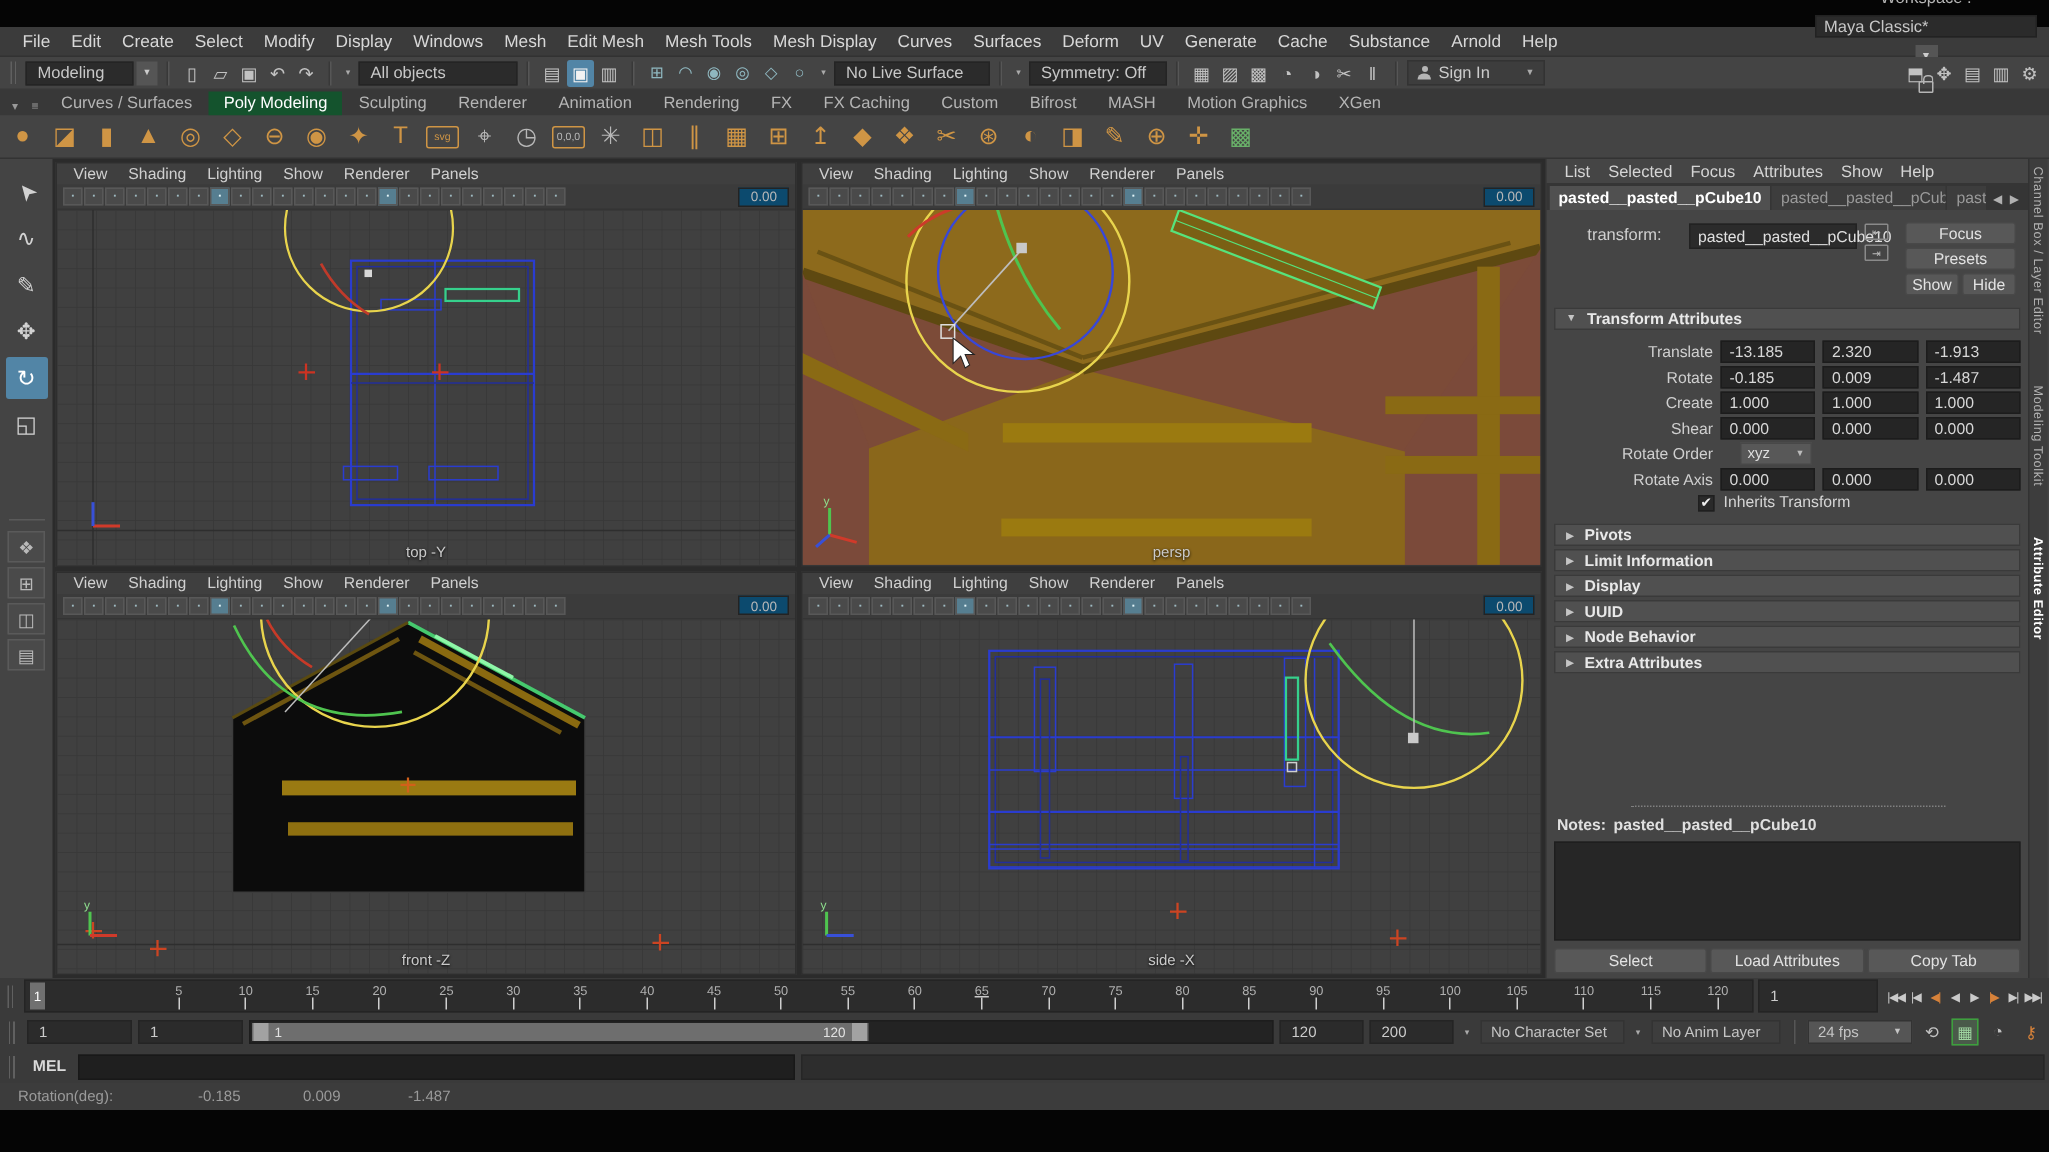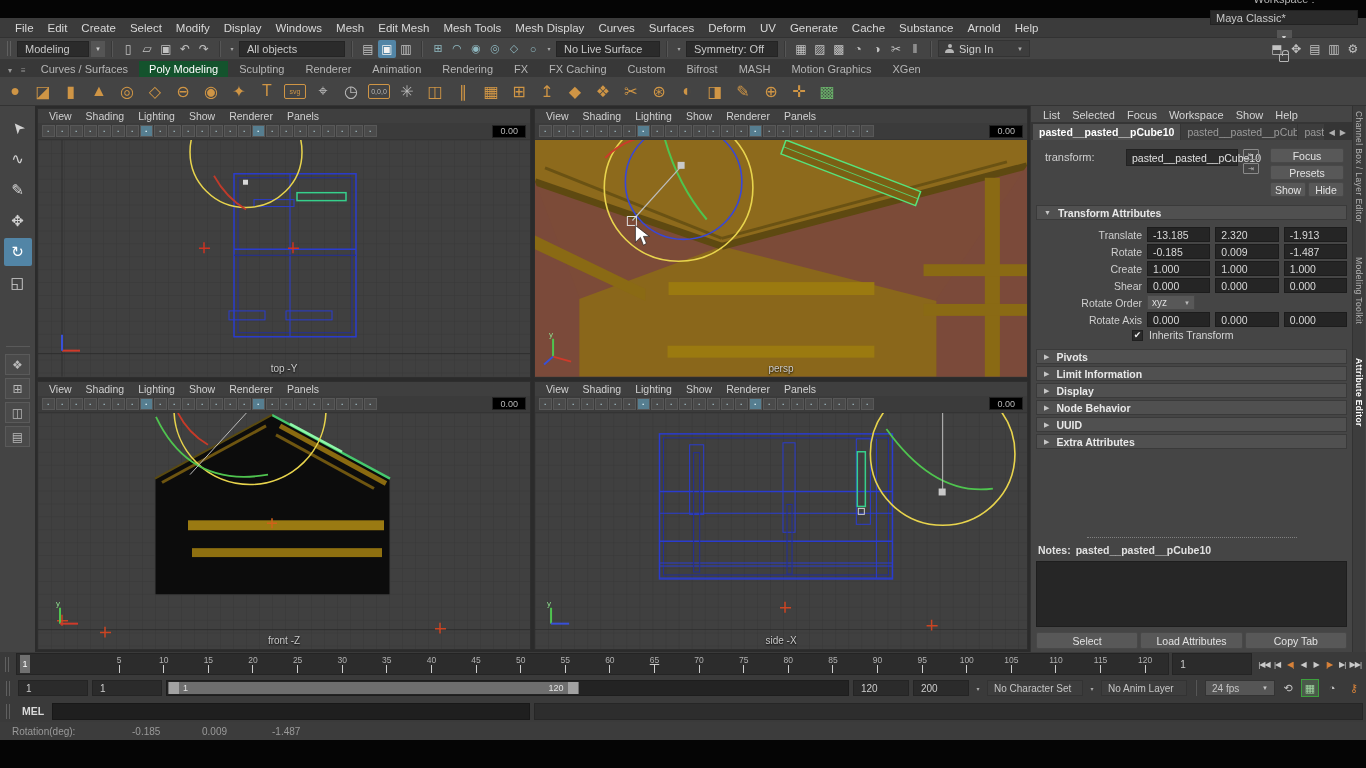--- a/index.html
+++ b/index.html
@@ -53,53 +53,53 @@
 .layout-btn{width:25px;height:21px;border:1px solid #5a5a5a;background:#4a4a4a;color:#b9b9b9;display:flex;align-items:center;justify-content:center;font-size:12px;}
 
 .viewports{width:995px;background:#2b2b2b;display:grid;grid-template-columns:1fr 1fr;grid-template-rows:1fr 1fr;gap:3px;padding:2px;flex:none;}
 .viewport{background:#3e3e3e;display:flex;flex-direction:column;border:1px solid #2e2e2e;overflow:hidden;}
 .vp-menu{height:14px;display:flex;align-items:center;padding:0 4px;background:#3f3f3f;flex:none;}
 .vp-menu-item{padding:0 7px;font-size:10.5px;color:#d0d0d0;}
 .vp-icons{height:17px;display:flex;align-items:center;gap:1px;padding:0 4px;background:#3b3b3b;border-bottom:1px solid #343434;flex:none;}
 .vp-iconstrip{display:flex;gap:1px;align-items:center;}
 .vp-ic{width:13px;height:12px;background:#4a4a4a;border:1px solid #585858;display:flex;align-items:center;justify-content:center;font-size:5px;color:#9fbac2;flex:none;}
 .vp-ic.on{background:#567e90;color:#e4f6fa;}
-.vp-hud{margin-left:auto;background:#000000;border:1px solid #232323;height:13px;padding:0 7px;font-size:9px;color:#b8b8b8;display:flex;align-items:center;}
+.vp-hud{margin-left:auto;background:#0c4a6e;border:1px solid #232323;height:13px;padding:0 7px;font-size:9px;color:#b8b8b8;display:flex;align-items:center;}
 .vp-canvas{position:relative;flex:1;}
 .vp-canvas svg{position:absolute;inset:0;width:100%;height:100%;}
 .vp-label{position:absolute;bottom:3px;left:50%;transform:translateX(-50%);font-size:10px;color:#cacaca;text-shadow:0 1px 2px #000;}
 
 
 .attr-editor{width:322px;background:#454545;display:flex;flex-direction:column;border-left:1px solid #333;flex:none;}
 .ae-menus{height:16px;display:flex;align-items:center;padding:2px 6px 0;}
 .ae-menu-item{padding:0 6px;font-size:11px;color:#d5d5d5;}
 .ae-tabs{height:18px;background:#353535;display:flex;align-items:flex-end;gap:1px;padding:3px 2px 0;}
 .ae-tab{padding:2px 6px;font-size:10.5px;color:#9a9a9a;background:#3d3d3d;white-space:nowrap;overflow:hidden;flex:none;}
 .ae-tab.active{background:#505050;color:#fff;font-weight:bold;max-width:150px;}
 .ae-tab:nth-child(2){max-width:116px;}
 .ae-tab:nth-child(3){max-width:50px;}
 .ae-nav{margin-left:auto;display:flex;gap:5px;color:#b0b0b0;font-size:8px;padding:0 4px 3px;}
 .ae-transform{display:flex;padding:8px 4px 4px 14px;gap:5px;align-items:flex-start;}
-.ae-transform .lbl{width:76px;text-align:left;color:#cfcfcf;margin-top:3px;}
+.ae-transform .lbl{width:76px;text-align:center;color:#cfcfcf;margin-top:3px;}
 .tr-field{width:112px;height:17px;background:#2b2b2b;border:1px solid #222;color:#e0e0e0;display:flex;align-items:center;padding:0 5px;font-size:10.5px;margin-top:1px;}
 .mini-col{display:flex;flex-direction:column;gap:3px;margin-top:1px;}
 .mini-btn{width:16px;height:11px;border:1px solid #8a8a8a;color:#bbb;font-size:7px;display:flex;align-items:center;justify-content:center;border-radius:1px;}
 .ae-btn-col{display:flex;flex-direction:column;gap:2px;margin-left:auto;margin-right:4px;}
 .ae-btn{height:15px;background:#585858;border:1px solid #484848;border-radius:2px;color:#e2e2e2;font-size:10.5px;display:flex;align-items:center;justify-content:center;padding:0 4px;}
 .ae-btn.wide{width:74px;}
 .sh-row{display:flex;gap:2px;}
 .sh-row .ae-btn{width:36px;}
 .ae-body{flex:1;display:flex;flex-direction:column;padding:4px 5px 3px;gap:2px;overflow:hidden;}
 .ae-section{height:15px;background:#505050;border:1px solid #3a3a3a;display:flex;align-items:center;gap:7px;padding:0 7px;color:#e8e8e8;font-weight:bold;font-size:10.5px;flex:none;}
 .ae-section .arr{font-size:7px;color:#c5c5c5;}
 #ae-rows{padding:3px 0 4px;}
 .ae-row{display:flex;align-items:center;gap:5px;margin:2px 0;}
 .ae-label{width:106px;text-align:right;color:#cfcfcf;font-size:10.5px;flex:none;}
 .fld{width:64px;height:15px;background:#252525;border:1px solid #1c1c1c;color:#d8d8d8;font-size:10.5px;display:flex;align-items:center;padding:0 5px;}
-.dd{width:48px;height:15px;background:#585858;border:1px solid #484848;display:flex;align-items:center;padding:0 4px;color:#ddd;font-size:10px;gap:6px;}
+.dd{width:48px;height:15px;background:#585858;border:1px solid #484848;display:flex;align-items:center;padding:0 4px;color:#ddd;font-size:10px;gap:6px;margin-left:13px;}
 .dd .dd-arr{margin-left:auto;font-size:6px;color:#bbb;}
 .ae-row.inherits{margin-left:96px;gap:6px;}
 .chk{width:11px;height:11px;background:#2a2a2a;border:1px solid #1f1f1f;color:#f0f0f0;font-size:9px;display:flex;align-items:center;justify-content:center;}
 .chk-label{color:#d5d5d5;font-size:10.5px;}
 .ae-splitter{margin:auto auto 3px;width:210px;border-top:1px dotted #808080;}
 .notes-row{padding:1px 2px 3px;color:#e0e0e0;font-size:10.5px;font-weight:bold;display:flex;gap:5px;}
 .notes-box{height:66px;background:#262626;border:1px solid #1e1e1e;margin:0 0 3px;}
 .ae-footer{display:flex;gap:2px;}
 .ae-footer .ae-btn{flex:1;height:17px;}
 
@@ -629,21 +629,21 @@
           <span class="vp-label" data-name="viewport-side-label">side -X</span>
         </div>
       </div>
     </div>
 
     <div class="attr-editor" data-name="attribute-editor">
       <div class="ae-menus" id="ae-menus" data-name="attribute-editor-menus">
           <span class="ae-menu-item" data-name="ae-menu-list">List</span>
           <span class="ae-menu-item" data-name="ae-menu-selected">Selected</span>
           <span class="ae-menu-item" data-name="ae-menu-focus">Focus</span>
-          <span class="ae-menu-item" data-name="ae-menu-attributes">Workspace</span>
+          <span class="ae-menu-item" data-name="ae-menu-attributes">Attributes</span>
           <span class="ae-menu-item" data-name="ae-menu-show">Show</span>
           <span class="ae-menu-item" data-name="ae-menu-help">Help</span>
         </div>
       <div class="ae-tabs" data-name="attribute-editor-tabs">
         <span id="ae-tab-strip" data-name="ae-tab-strip" style="display:flex;gap:1px;align-items:flex-end;overflow:hidden;">
             <span class="ae-tab active" data-name="ae-tab-0">pasted__pasted__pCube10</span>
             <span class="ae-tab" data-name="ae-tab-1">pasted__pasted__pCubeShape10</span>
             <span class="ae-tab" data-name="ae-tab-2">pasted__p</span>
           </span>
         <span class="ae-nav" data-name="ae-tab-nav">
@@ -721,27 +721,27 @@
               <span data-name="section-title">Pivots</span>
             </div>
             <div class="ae-section" data-name="section-limit-information">
               <span class="arr" data-name="chevron-right-icon">▶</span>
               <span data-name="section-title">Limit Information</span>
             </div>
             <div class="ae-section" data-name="section-display">
               <span class="arr" data-name="chevron-right-icon">▶</span>
               <span data-name="section-title">Display</span>
             </div>
+            <div class="ae-section" data-name="section-uuid">
+              <span class="arr" data-name="chevron-right-icon">▶</span>
+              <span data-name="section-title">UUID</span>
+            </div>
             <div class="ae-section" data-name="section-node-behavior">
               <span class="arr" data-name="chevron-right-icon">▶</span>
               <span data-name="section-title">Node Behavior</span>
-            </div>
-            <div class="ae-section" data-name="section-uuid">
-              <span class="arr" data-name="chevron-right-icon">▶</span>
-              <span data-name="section-title">UUID</span>
             </div>
             <div class="ae-section" data-name="section-extra-attributes">
               <span class="arr" data-name="chevron-right-icon">▶</span>
               <span data-name="section-title">Extra Attributes</span>
             </div>
           </div>
         <div class="ae-splitter" data-name="notes-splitter-handle"></div>
         <div class="notes-row" data-name="notes-header">
           <span data-name="notes-label">Notes:</span>
           <span data-name="notes-node-name">pasted__pasted__pCube10</span>

